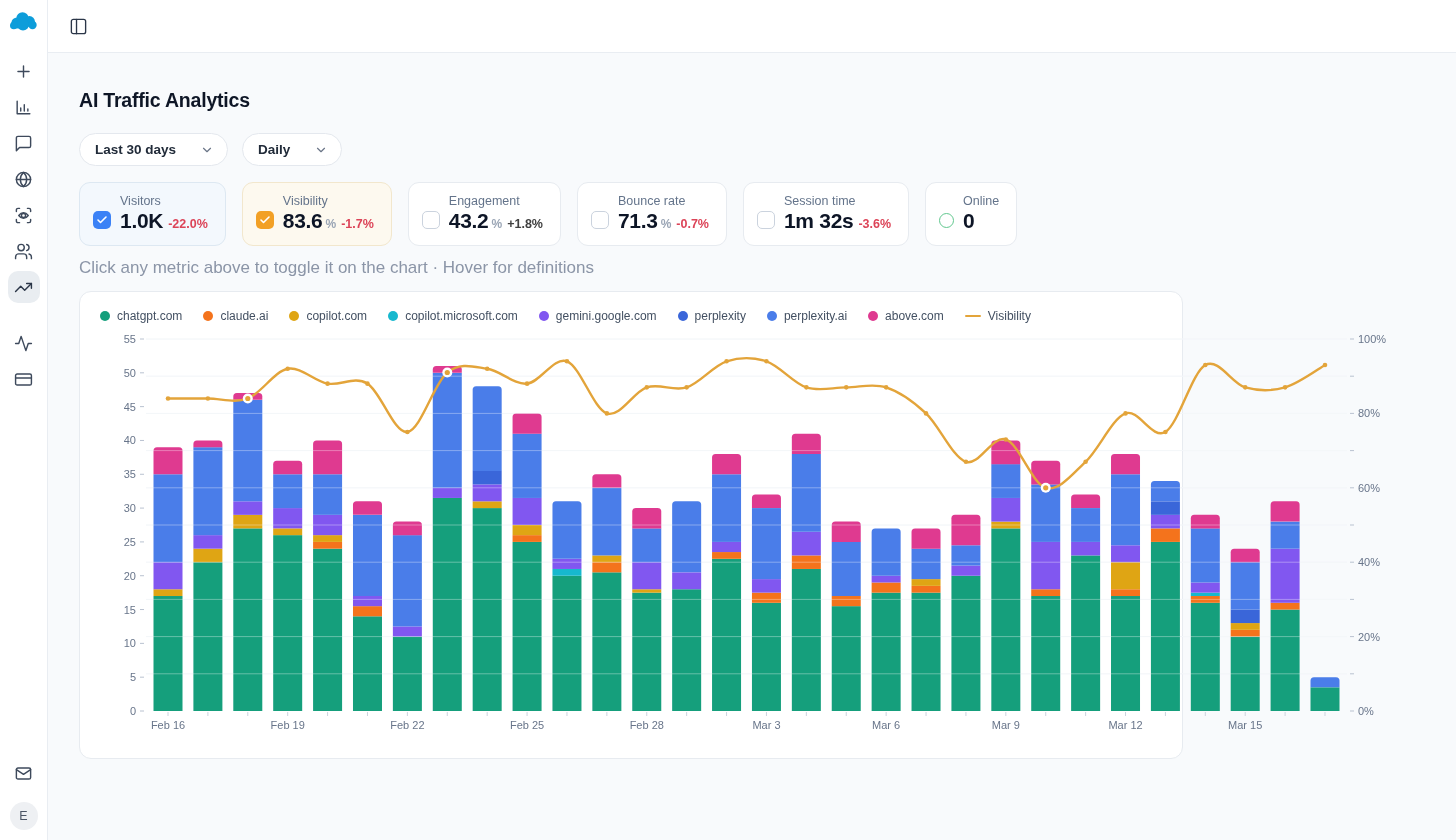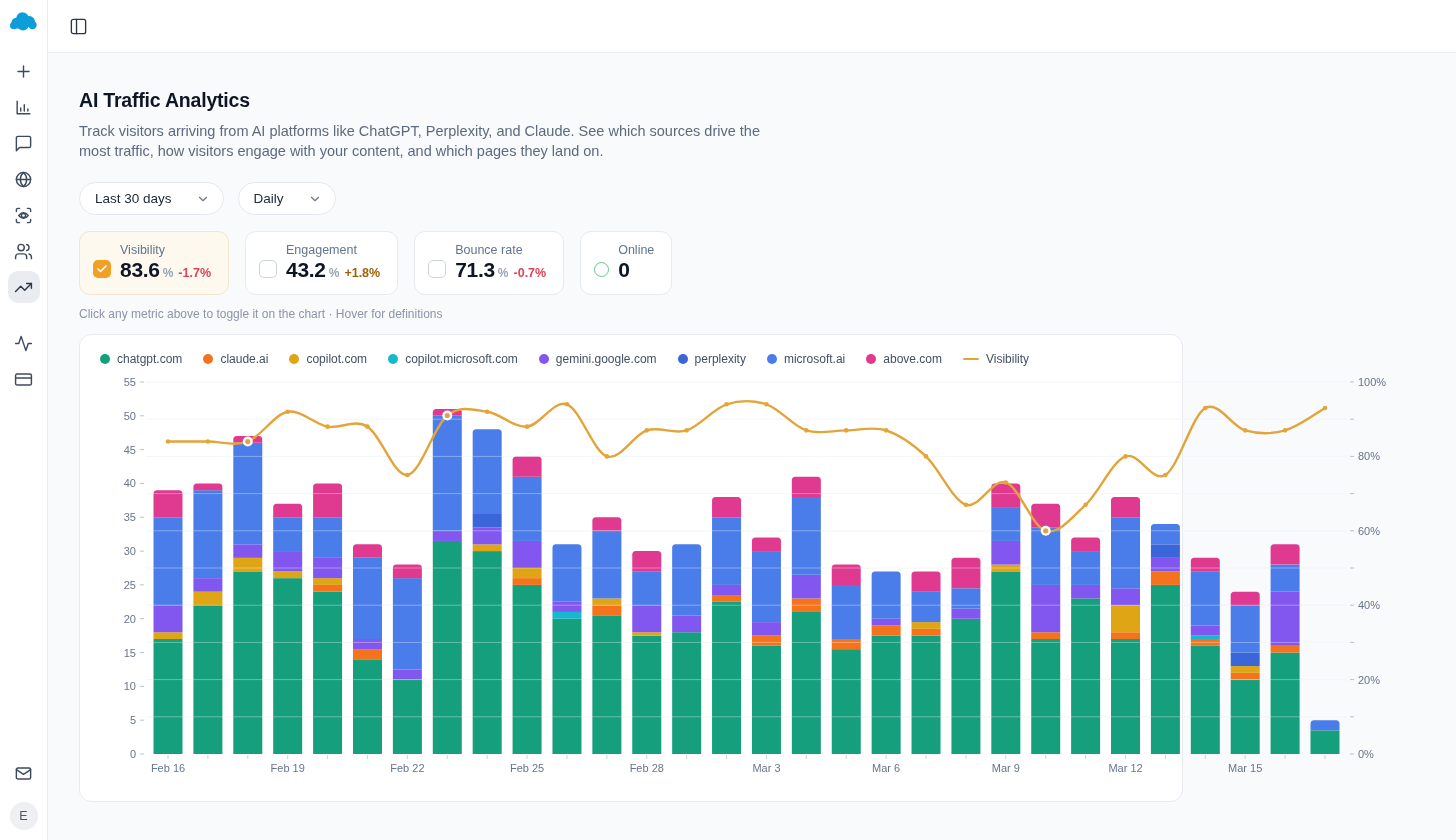--- a/index.html
+++ b/index.html
@@ -41,21 +41,21 @@
 
   .main { flex:1; background:#f8fafc; padding:36px 34px 0 31px; overflow:hidden; }
 
   .page-title { font-size:19.5px; font-weight:700; letter-spacing:-0.2px; color:#0e1626; margin:0; }
   .page-desc { margin:9px 0 0; font-size:14.5px; line-height:20px; color:#5d6a7e; max-width:688px; }
 
   
   .filters { display:flex; gap:14px; margin-top:21px; }
   .pill {
     display:inline-flex; align-items:center; background:#fff; border:1px solid #e4e8ee;
-    border-radius:20px; padding:8px 13px 8px 15px; font-size:13.5px; color:#212b39; cursor:pointer;
+    border-radius:20px; padding:8px 13px 8px 15px; font-size:13.5px; color:#212b39; cursor:pointer;font-weight:bold;
   }
   .pill .pill-label { margin-right:24px; }
   .pill svg { width:14px; height:14px; color:#6a7587; }
 
   
   .metrics { display:flex; gap:16px; margin-top:16px; }
   .card {
     background:#fff; border:1px solid #e7ebf0; border-radius:11px; padding:11px 17px 12px 13px;
     display:flex; align-items:flex-end; gap:9px; cursor:pointer;
   }
@@ -73,23 +73,23 @@
     width:15px; height:15px; border-radius:50%; border:1.5px solid #62c88f; background:#fff;
     margin-bottom:5px; flex-shrink:0;
   }
   .card-col { display:flex; flex-direction:column; }
   .card-label { font-size:12.5px; color:#64748b; margin-bottom:1px; }
   .card-valrow { display:flex; align-items:baseline; gap:5px; }
   .card-value { font-size:21px; font-weight:700; color:#0d1526; letter-spacing:-0.3px; }
   .card-suffix { font-size:12px; font-weight:600; color:#9aa5b5; margin-left:-2px; }
   .card-delta { font-size:12.5px; font-weight:700; }
   .delta-down { color:#dc4458; }
-  .delta-up { color:#a16207; }
-
-  .hint { margin-top:12px; font-size:12px; color:#8b95a7; }
+  .delta-up { color:#404040; }
+
+  .hint { margin-top:12px; font-size:17px; color:#8b95a7; }
 
   
   .chart-panel {
     margin-top:13px; background:#fff; border:1px solid #e7ebf0; border-radius:12px;
     padding:16px 16px 12px; width:1104px;
   }
   .legend { display:flex; align-items:center; gap:21px; margin:1px 0 9px 4px; flex-wrap:nowrap; }
   .legend-item { display:flex; align-items:center; gap:7px; font-size:12px; color:#435062; cursor:pointer; white-space:nowrap; }
   .legend-dot { width:10px; height:10px; border-radius:50%; flex-shrink:0; }
   .legend-line { width:16px; height:0; border-top:2.5px solid; border-radius:2px; flex-shrink:0; }
@@ -188,38 +188,51 @@
       <div class="toggle-btn" id="panel-toggle">
           <svg viewBox="0 0 24 24" fill="none" stroke="currentColor" stroke-width="1.7" stroke-linecap="round" stroke-linejoin="round">
             <rect x="3" y="3" width="18" height="18" rx="2.5"></rect>
             <path d="M9.5 3v18"></path>
           </svg>
         </div>
     </header>
 
     <main class="main">
       <h1 class="page-title">AI Traffic Analytics</h1>
-      <p class="page-desc">Track visitors arriving from AI platforms like ChatGPT, Perplexity, and Claude. See which sources drive the most traffic, how visitors engage with your content, and which pages they land on.</p>
 
       <div class="filters" id="filters">
           <div class="pill">
             <span class="pill-label">Last 30 days</span>
             <svg viewBox="0 0 24 24" fill="none" stroke="currentColor" stroke-width="2" stroke-linecap="round" stroke-linejoin="round">
               <path d="m6 9 6 6 6-6"></path>
             </svg>
           </div>
           <div class="pill">
             <span class="pill-label">Daily</span>
             <svg viewBox="0 0 24 24" fill="none" stroke="currentColor" stroke-width="2" stroke-linecap="round" stroke-linejoin="round">
               <path d="m6 9 6 6 6-6"></path>
             </svg>
           </div>
         </div>
 
       <div class="metrics" id="metrics">
+          <div class="card tint-blue">
+            <span class="cb checked blue">
+              <svg viewBox="0 0 24 24" fill="none" stroke="currentColor" stroke-width="3.2" stroke-linecap="round" stroke-linejoin="round">
+                <path d="M20 6 9 17l-5-5"></path>
+              </svg>
+            </span>
+            <span class="card-col">
+              <span class="card-label">Visitors</span>
+              <span class="card-valrow">
+                <span class="card-value">1.0K</span>
+                <span class="card-delta delta-down">-22.0%</span>
+              </span>
+            </span>
+          </div>
           <div class="card tint-amber">
             <span class="cb checked amber">
               <svg viewBox="0 0 24 24" fill="none" stroke="currentColor" stroke-width="3.2" stroke-linecap="round" stroke-linejoin="round">
                 <path d="M20 6 9 17l-5-5"></path>
               </svg>
             </span>
             <span class="card-col">
               <span class="card-label">Visibility</span>
               <span class="card-valrow">
                 <span class="card-value">83.6</span>
@@ -244,20 +257,30 @@
             <span class="card-col">
               <span class="card-label">Bounce rate</span>
               <span class="card-valrow">
                 <span class="card-value">71.3</span>
                 <span class="card-suffix">%</span>
                 <span class="card-delta delta-down">-0.7%</span>
               </span>
             </span>
           </div>
           <div class="card">
+            <span class="cb"></span>
+            <span class="card-col">
+              <span class="card-label">Session time</span>
+              <span class="card-valrow">
+                <span class="card-value">1m 32s</span>
+                <span class="card-delta delta-down">-3.6%</span>
+              </span>
+            </span>
+          </div>
+          <div class="card">
             <span class="dot-status"></span>
             <span class="card-col">
               <span class="card-label">Online</span>
               <span class="card-valrow">
                 <span class="card-value">0</span>
               </span>
             </span>
           </div>
         </div>
 
@@ -284,21 +307,21 @@
             <div class="legend-item">
               <span class="legend-dot" style="background:#8157f0"></span>
               <span>gemini.google.com</span>
             </div>
             <div class="legend-item">
               <span class="legend-dot" style="background:#3a66d9"></span>
               <span>perplexity</span>
             </div>
             <div class="legend-item">
               <span class="legend-dot" style="background:#4a7de9"></span>
-              <span>microsoft.ai</span>
+              <span>perplexity.ai</span>
             </div>
             <div class="legend-item">
               <span class="legend-dot" style="background:#df3a90"></span>
               <span>above.com</span>
             </div>
             <div class="legend-item">
               <span class="legend-line" style="border-color:#e3a43a"></span>
               <span>Visibility</span>
             </div>
           </div>

